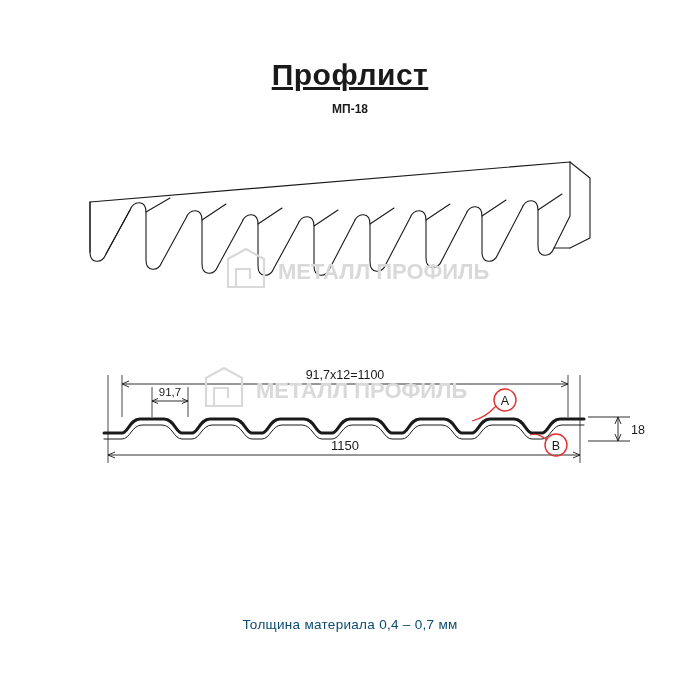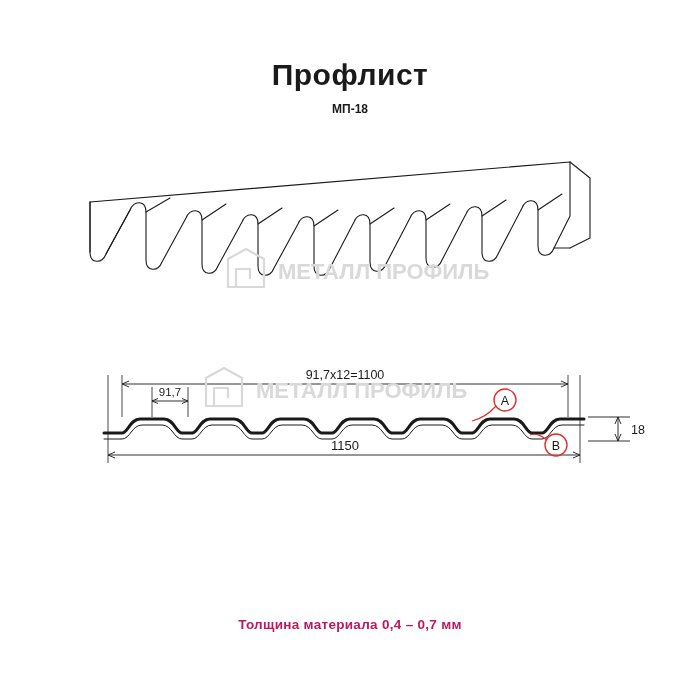--- a/index.html
+++ b/index.html
@@ -23,41 +23,42 @@
   .title {
     position: absolute;
     top: 58px;
     left: 0;
     width: 700px;
     text-align: center;
     font-size: 30px;
     font-weight: bold;
     letter-spacing: 0.5px;
     color: #1a1a1a;
+    text-decoration: underline;
   }
   .subtitle {
     position: absolute;
     top: 102px;
     left: 0;
     width: 700px;
     text-align: center;
     font-size: 12px;
     font-weight: bold;
     color: #1a1a1a;
   }
   .footnote {
     position: absolute;
     top: 617px;
     left: 0;
     width: 700px;
     text-align: center;
     font-size: 13.5px;
-    font-weight: bold;
+    font-weight: normal;
     letter-spacing: 0.3px;
-    color: #be185d;
+    color: #0c4a6e;
   }
   .iso-svg {
     position: absolute;
     top: 140px;
     left: 60px;
   }
   .plan-svg {
     position: absolute;
     top: 355px;
     left: 60px;

